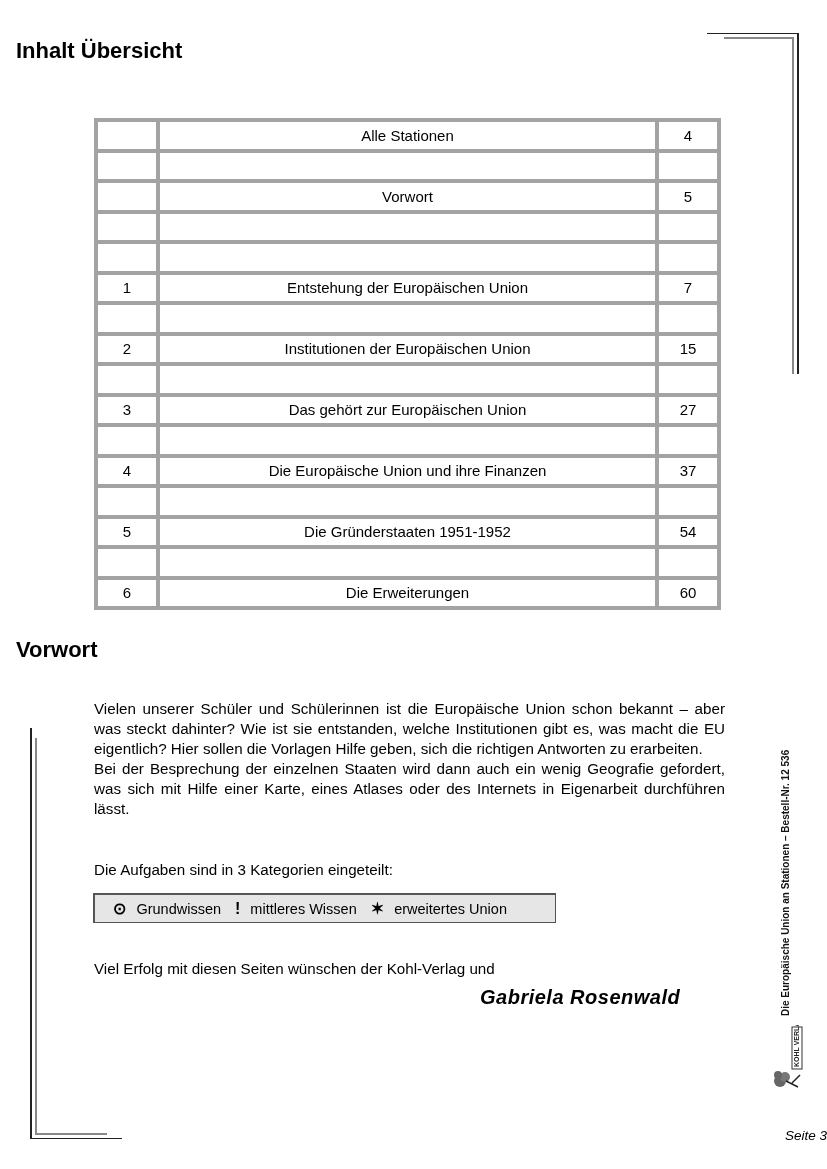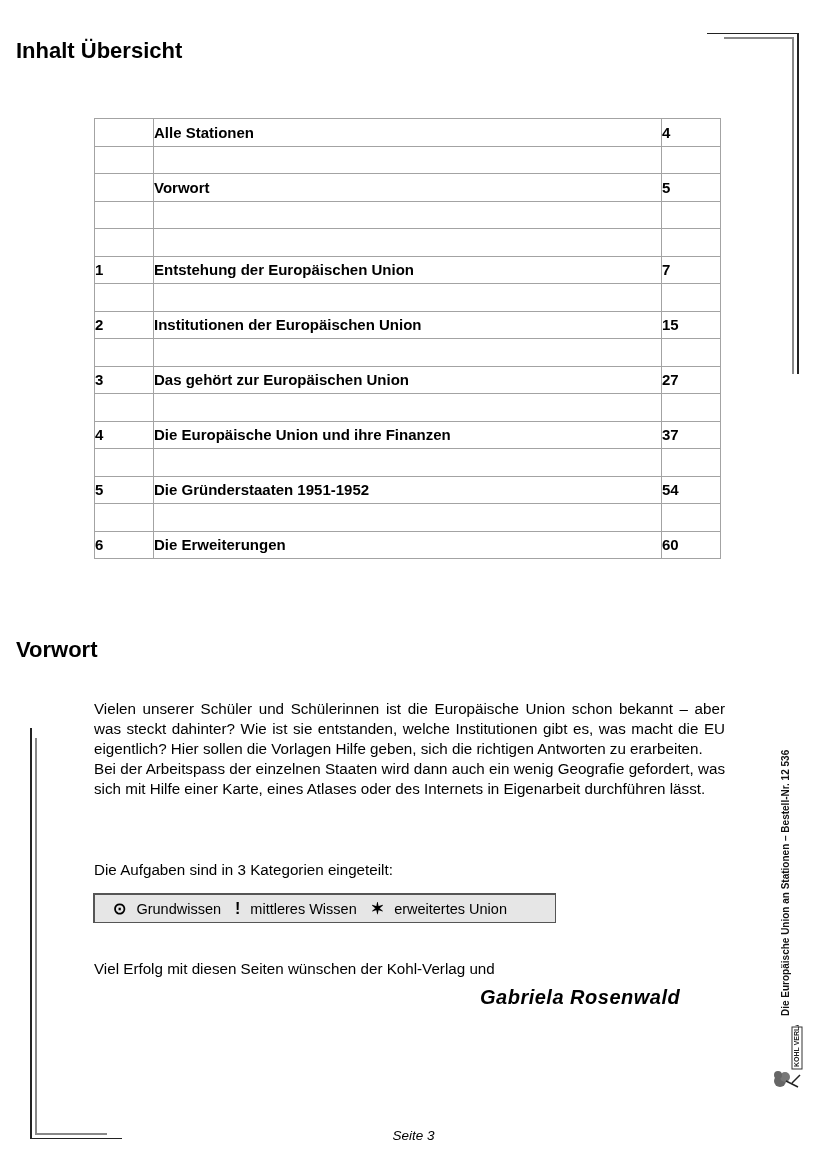--- a/index.html
+++ b/index.html
@@ -9,38 +9,38 @@
   .frame-tr-outer { position: absolute; left: 707px; top: 33px; width: 90px; height: 340px; border-top: 1px solid #222; border-right: 2px solid #222; }
   .frame-tr-inner { position: absolute; left: 724px; top: 37px; width: 68px; height: 335px; border-top: 2px solid #888; border-right: 2px solid #888; }
   .frame-bl-outer { position: absolute; left: 30px; top: 728px; width: 90px; height: 410px; border-left: 2px solid #222; border-bottom: 1px solid #222; }
   .frame-bl-inner { position: absolute; left: 35px; top: 738px; width: 70px; height: 395px; border-left: 2px solid #888; border-bottom: 2px solid #888; }
 
   .title { position: absolute; left: 16px; width: 827px; font-weight: bold; font-size: 22px; }
   #toc-title { top: 38px; }
   #vorwort-title { top: 637px; }
 
   table.toc { position: absolute; left: 94px; top: 118px; width: 627px; border-collapse: collapse; }
-  table.toc td { border: 1px solid #a3a3a3; height: 26.5px; padding: 0; font-weight: bold; font-size: 15px; text-align: left; }
+  table.toc td { border: 4px solid #a3a3a3; height: 26.5px; padding: 0; font-weight: normal; font-size: 15px; text-align: center; }
   table.toc td.num { width: 58px; }
   table.toc td.page { width: 58px; }
   table.toc tr.spacer td { font-size: 1px; }
 
   .body-text { position: absolute; left: 94px; width: 631px; font-size: 15.2px; line-height: 20px; text-align: justify; }
   #intro { top: 699px; }
   #intro p { margin: 0; }
   #categories-line { top: 860px; }
 
   .legend-box { position: absolute; left: 93px; top: 893px; width: 463px; height: 30px; background: #e6e6e6; border: 1px solid #555; border-top-width: 2px; border-left-width: 2px; box-sizing: border-box; display: flex; align-items: center; padding-left: 18px; font-size: 14.5px; }
   .legend-item { display: flex; align-items: center; margin-right: 14px; }
   .legend-icon { font-weight: bold; margin-right: 10px; font-size: 16px; }
 
   #closing { top: 959px; }
   .signature { position: absolute; left: 480px; top: 986px; font-family: Liberation Sans, sans-serif; font-style: italic; font-weight: bold; font-size: 20px; letter-spacing: 0.5px; }
 
-  .footer { position: absolute; left: 0; width: 827px; top: 1128px; text-align: center; font-style: italic; font-size: 13.5px; }
+  .footer { position: absolute; left: 0; width: 827px; top: 1128px; text-align: right; font-style: italic; font-size: 13.5px; }
 
   .side-text { position: absolute; left: 780px; top: 1016px; transform-origin: left top; transform: rotate(-90deg); white-space: nowrap; font-size: 10px; color: #111; font-weight: bold; }
   .side-logo { position: absolute; left: 770px; top: 1025px; width: 40px; height: 70px; }
 </style>
 </head>
 <body>
 
 <div class="frame-tr-outer"></div>
 <div class="frame-tr-inner"></div>
 <div class="frame-bl-outer"></div>
@@ -130,21 +130,21 @@
         <td>Die Erweiterungen</td>
         <td class="page">60</td>
       </tr>
     </tbody>
 </table>
 
 <div id="vorwort-title" class="title">Vorwort</div>
 
 <div id="intro" class="body-text">
   <p>Vielen unserer Schüler und Schülerinnen ist die Europäische Union schon bekannt – aber was steckt dahinter? Wie ist sie entstanden, welche Institutionen gibt es, was macht die EU eigentlich? Hier sollen die Vorlagen Hilfe geben, sich die richtigen Antworten zu erarbeiten.</p>
-  <p>Bei der Arbeitspass der einzelnen Staaten wird dann auch ein wenig Geografie gefordert, was sich mit Hilfe einer Karte, eines Atlases oder des Internets in Eigenarbeit durchführen lässt.</p>
+  <p>Bei der Besprechung der einzelnen Staaten wird dann auch ein wenig Geografie gefordert, was sich mit Hilfe einer Karte, eines Atlases oder des Internets in Eigenarbeit durchführen lässt.</p>
 </div>
 
 <div id="categories-line" class="body-text">Die Aufgaben sind in 3 Kategorien eingeteilt:</div>
 
 <div class="legend-box">
   <div class="legend-item">
     <span class="legend-icon">⊙</span>
     <span>Grundwissen</span>
   </div>
   <div class="legend-item">

